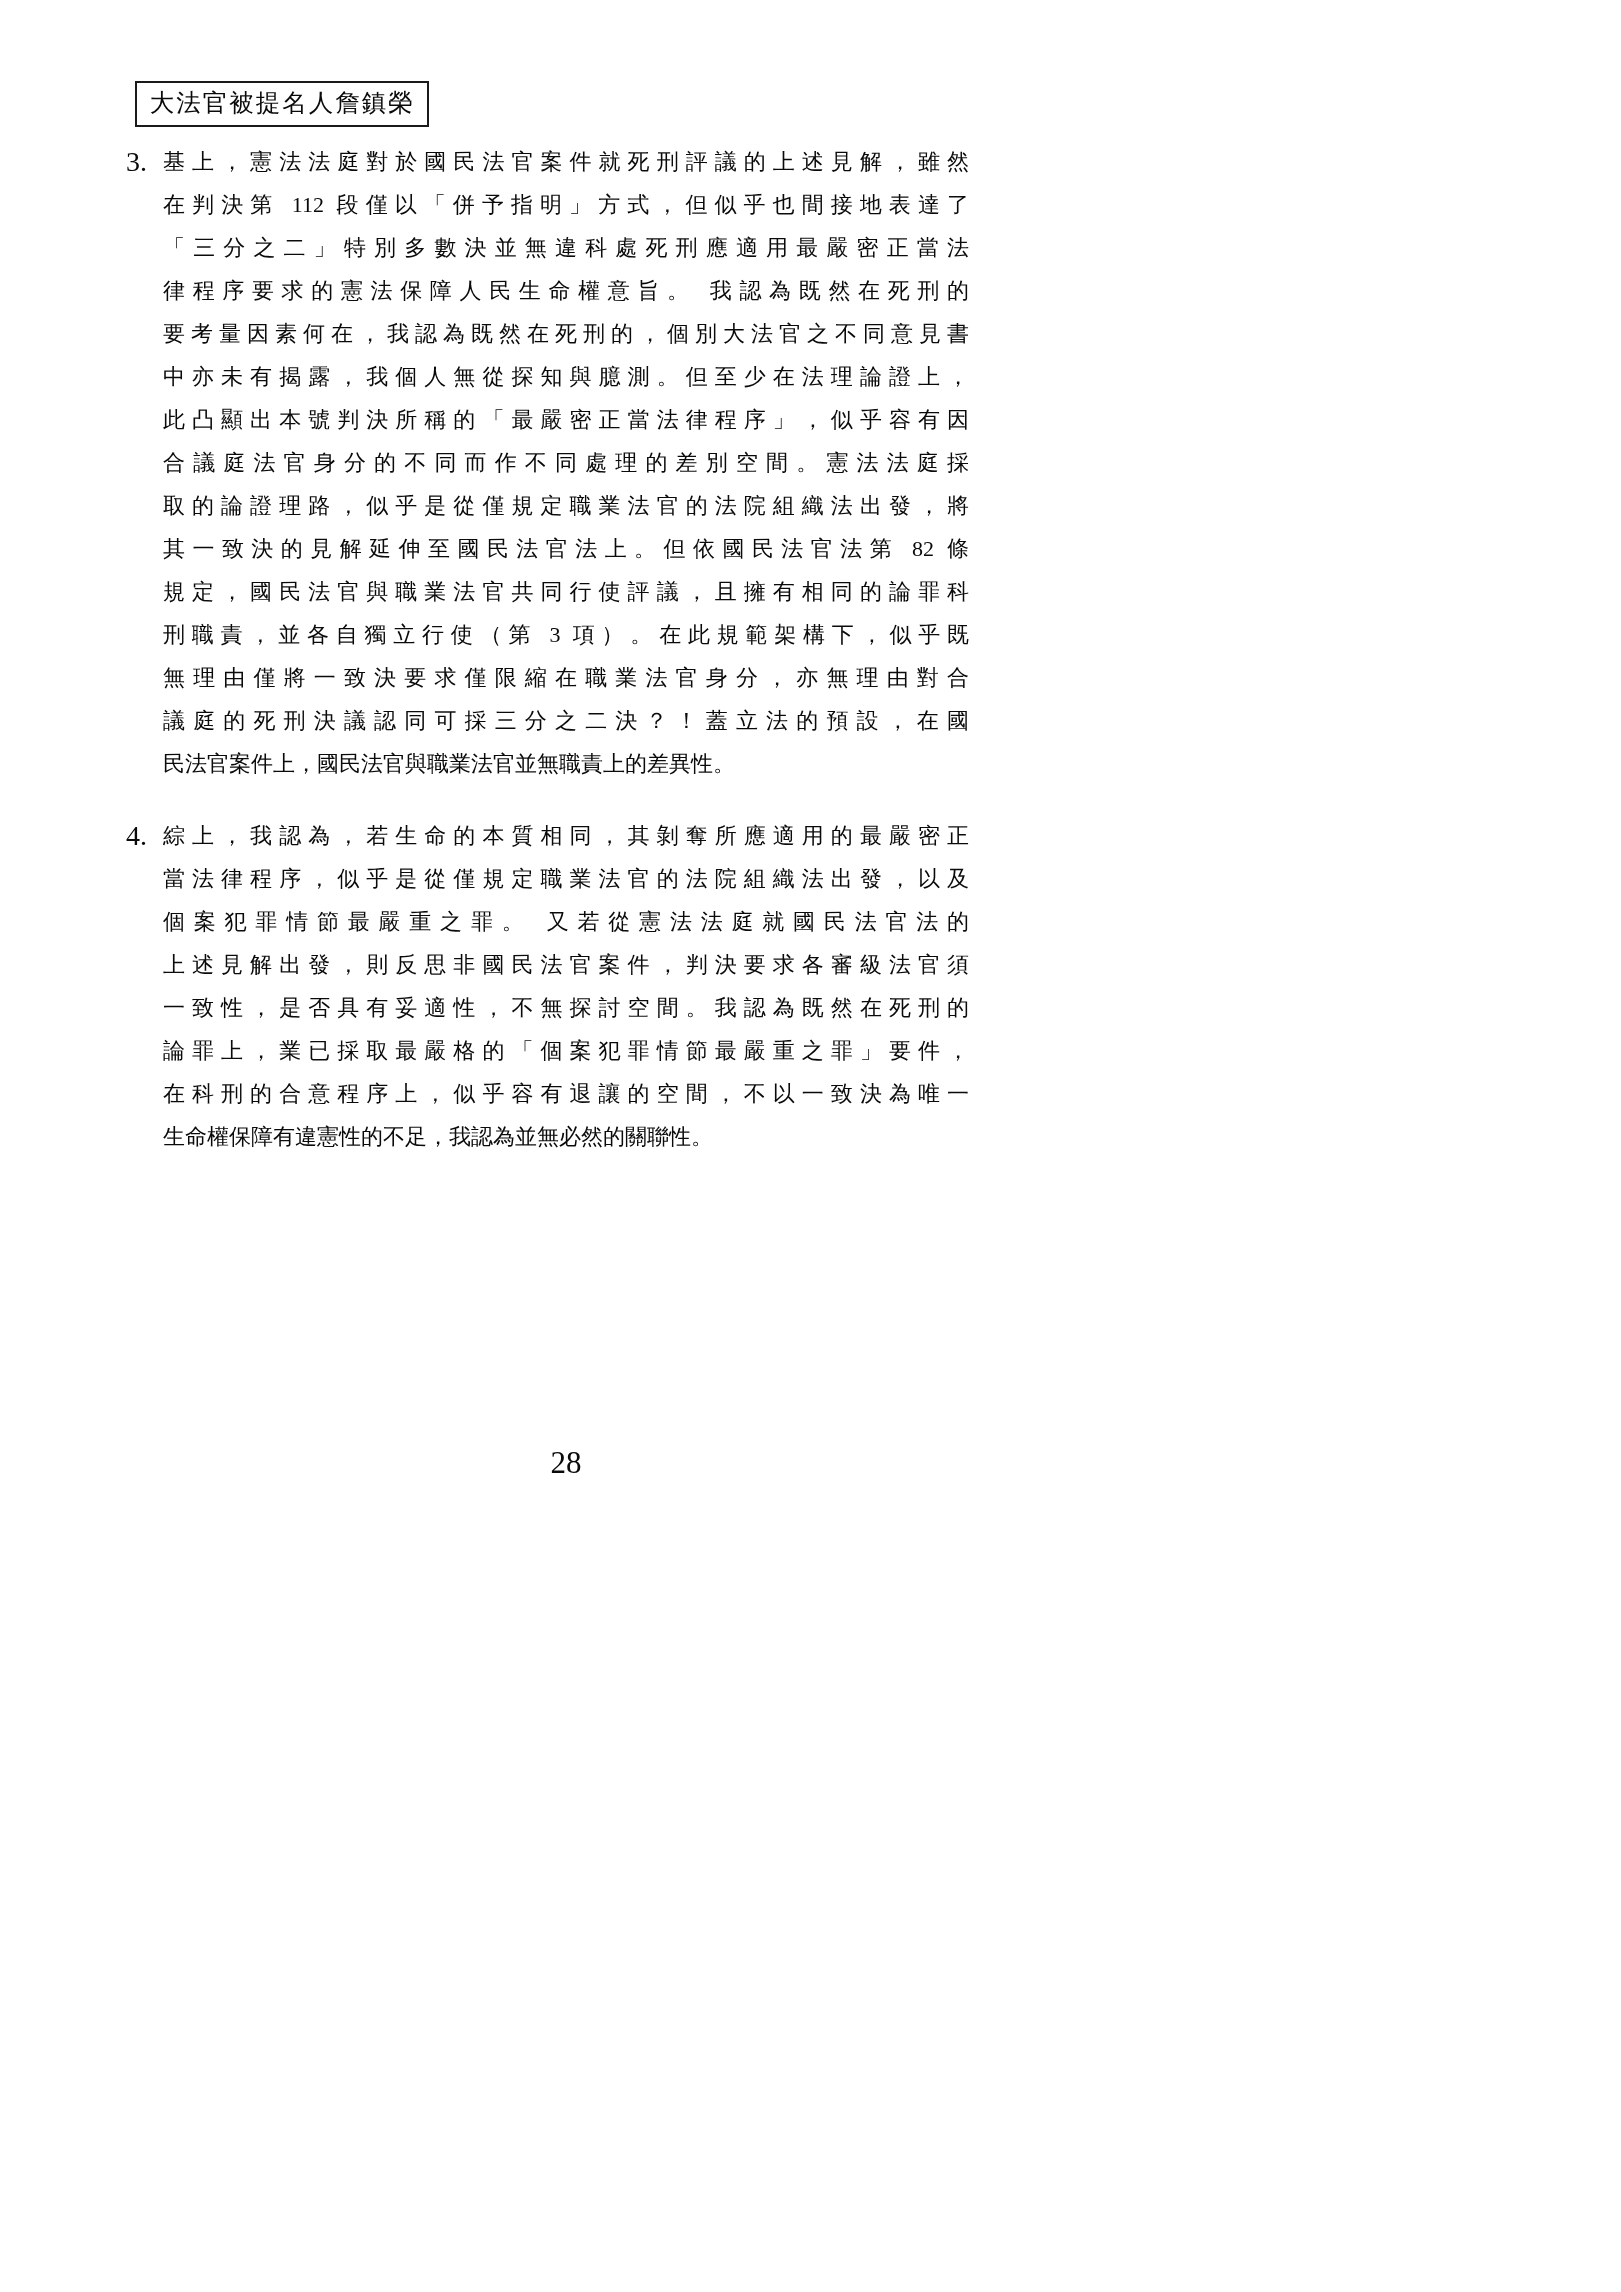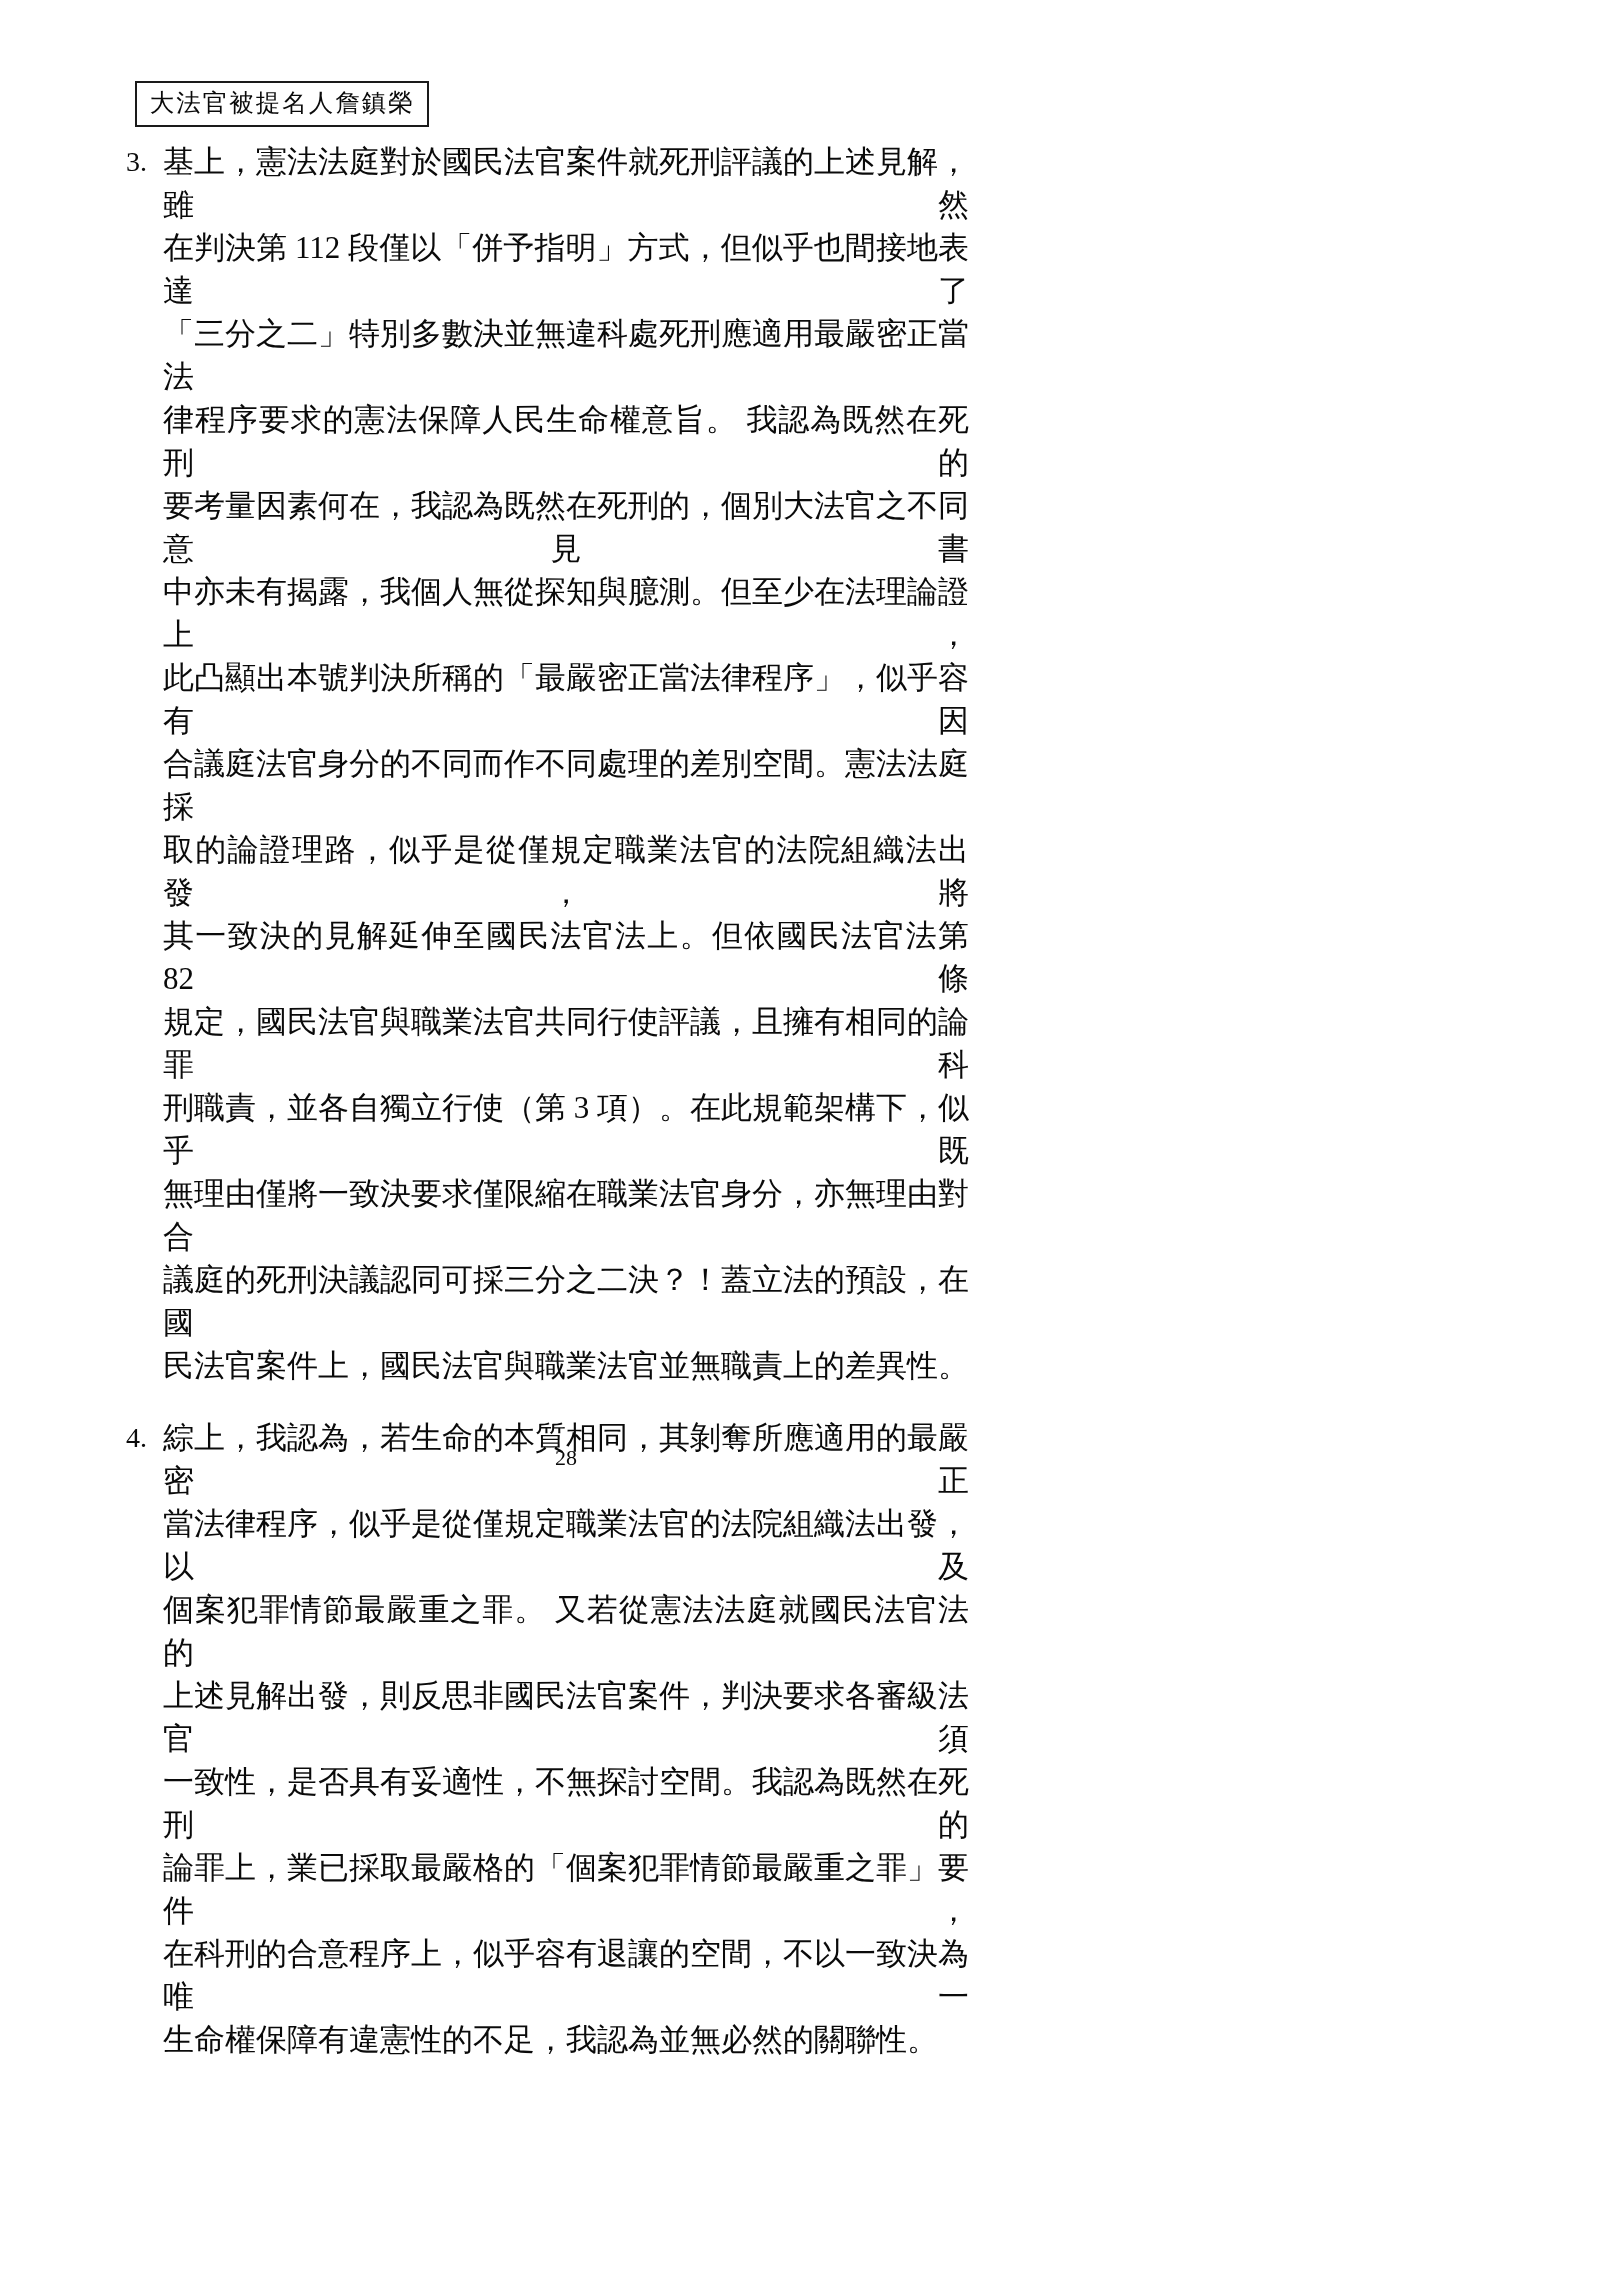--- a/index.html
+++ b/index.html
@@ -33,36 +33,36 @@
   .para { position: relative; }
   .para + .para { margin-top: 29px; }
   .para-num {
     position: absolute;
     left: -37px;
     top: 0;
     font-size: 28px;
     line-height: 43px;
   }
   .line {
-    font-size: 31px;
+    font-size: 22px;
     line-height: 43px;
     letter-spacing: 0px;
     text-align: justify;
     text-align-last: justify;
   }
   .line.lastline {
     text-align-last: left;
   }
   .page-number {
     position: absolute;
     left: 163px;
     top: 1445px;
     width: 806px;
     text-align: center;
-    font-size: 22px;
+    font-size: 31px;
   }
 </style>
 </head>
 <body>
 
 <div class="page">
 
   <div class="header-box">
     <span>大法官被提名人詹鎮榮</span>
   </div>

